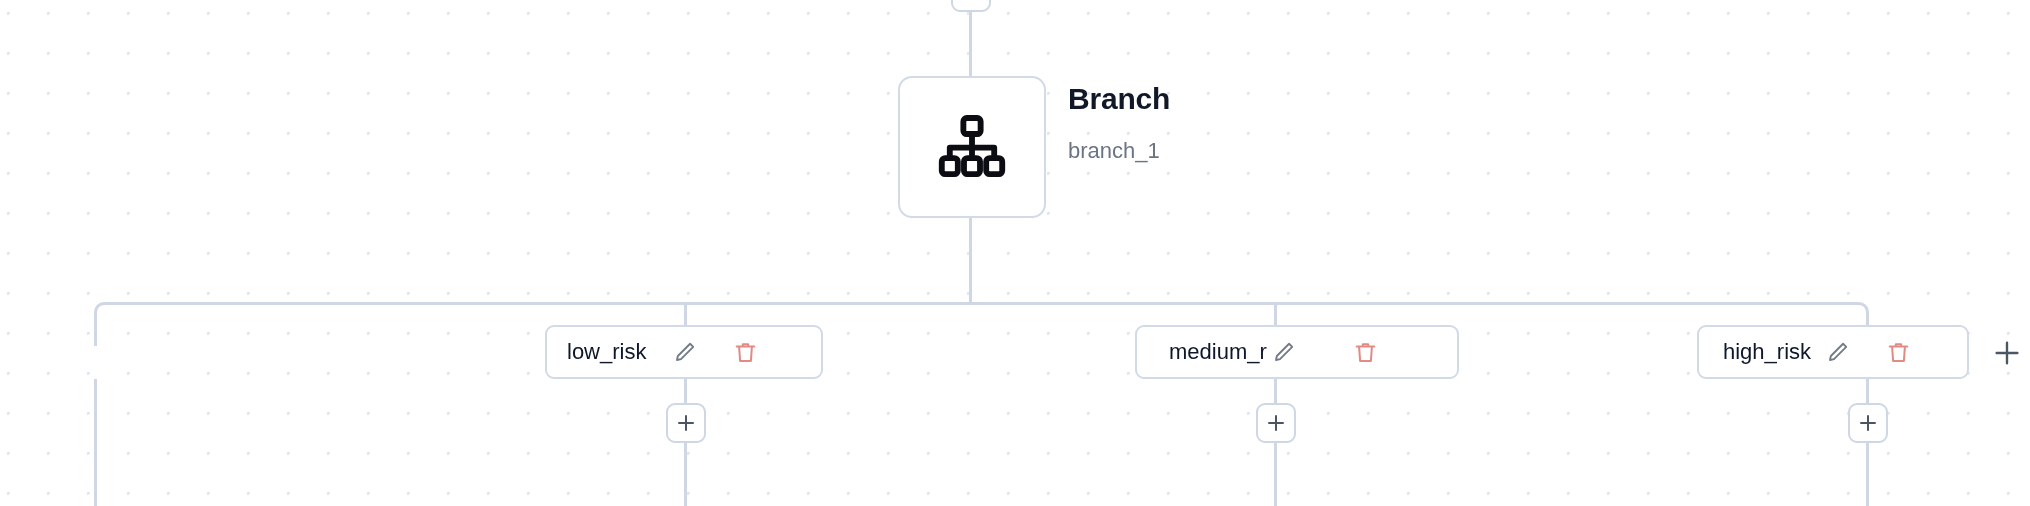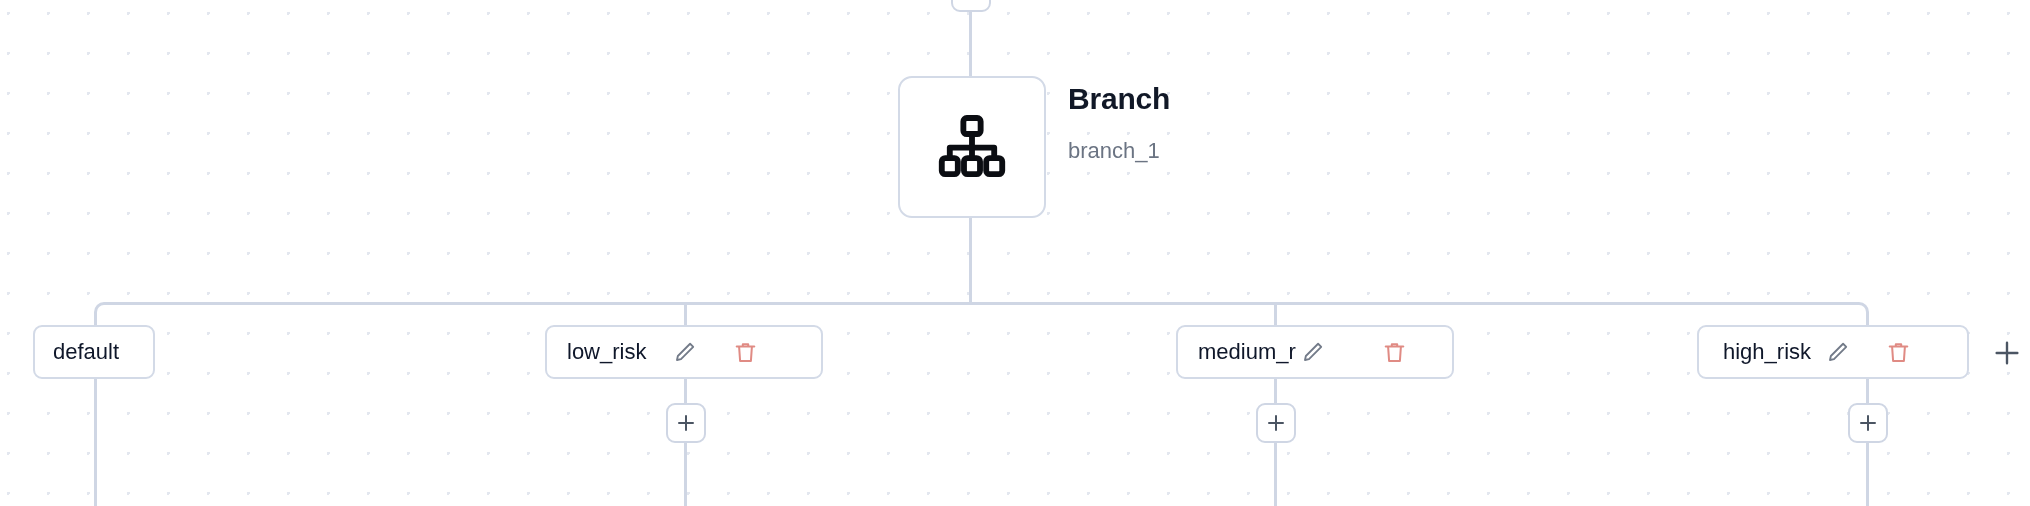--- a/index.html
+++ b/index.html
@@ -159,41 +159,38 @@
 
   <div class="corner corner-tl" style="left:94px; top:302px; width:14px; height:14px;"></div>
   <div class="edge edge-h" style="left:107px; top:302px; width:1752px;"></div>
   <div class="corner corner-tr" style="left:1855px; top:302px; width:14px; height:14px;"></div>
 
   <div class="edge edge-v" style="left:94px; top:314px; height:32px;"></div>
   <div class="edge edge-v" style="left:684px; top:304px; height:42px;"></div>
   <div class="edge edge-v" style="left:1274px; top:304px; height:42px;"></div>
   <div class="edge edge-v" style="left:1866px; top:314px; height:32px;"></div>
 
-  <div class="chip" style="left:33px; top:325px; width:122px; padding:0 18px;">
-    <span class="chip-text">default</span>
-  </div>
 
   <div class="chip" style="left:545px; top:325px; width:278px; padding:0 20px;">
     <span class="chip-text">low_risk</span>
     <span class="chip-icon" style="margin-left:24px; width:30px; height:30px;">
       <svg width="26" height="26" viewBox="0 0 24 24" fill="none">
         <path d="M16.7 4.4 L19.6 7.3 L8.3 18.6 L4.6 19.4 L5.4 15.7 Z" stroke="#737b89" stroke-width="1.7" stroke-linejoin="round"></path>
       </svg>
     </span>
     <span class="chip-icon" style="margin-left:30px; width:30px; height:30px;">
       <svg width="27" height="27" viewBox="0 0 24 24" fill="none">
         <path d="M4.2 6.6 H19.8" stroke="#e08b84" stroke-width="1.8" stroke-linecap="round"></path>
         <path d="M9.6 6.6 V4.6 H14.4 V6.6" stroke="#e08b84" stroke-width="1.8" stroke-linejoin="round"></path>
         <path d="M6.3 6.6 L7.2 19.6 H16.8 L17.7 6.6" stroke="#e08b84" stroke-width="1.8" stroke-linejoin="round"></path>
       </svg>
     </span>
   </div>
 
-  <div class="chip" style="left:1135px; top:325px; width:278px; padding:0 20px;margin-left:41px;">
+  <div class="chip" style="left:1135px; top:325px; width:324px; padding:0 32px;">
     <span class="chip-text">medium_r</span>
     <span class="chip-icon" style="margin-left:2px; width:30px; height:30px;">
       <svg width="26" height="26" viewBox="0 0 24 24" fill="none">
         <path d="M16.7 4.4 L19.6 7.3 L8.3 18.6 L4.6 19.4 L5.4 15.7 Z" stroke="#737b89" stroke-width="1.7" stroke-linejoin="round"></path>
       </svg>
     </span>
     <span class="chip-icon" style="margin-left:52px; width:30px; height:30px;">
       <svg width="27" height="27" viewBox="0 0 24 24" fill="none">
         <path d="M4.2 6.6 H19.8" stroke="#e08b84" stroke-width="1.8" stroke-linecap="round"></path>
         <path d="M9.6 6.6 V4.6 H14.4 V6.6" stroke="#e08b84" stroke-width="1.8" stroke-linejoin="round"></path>

